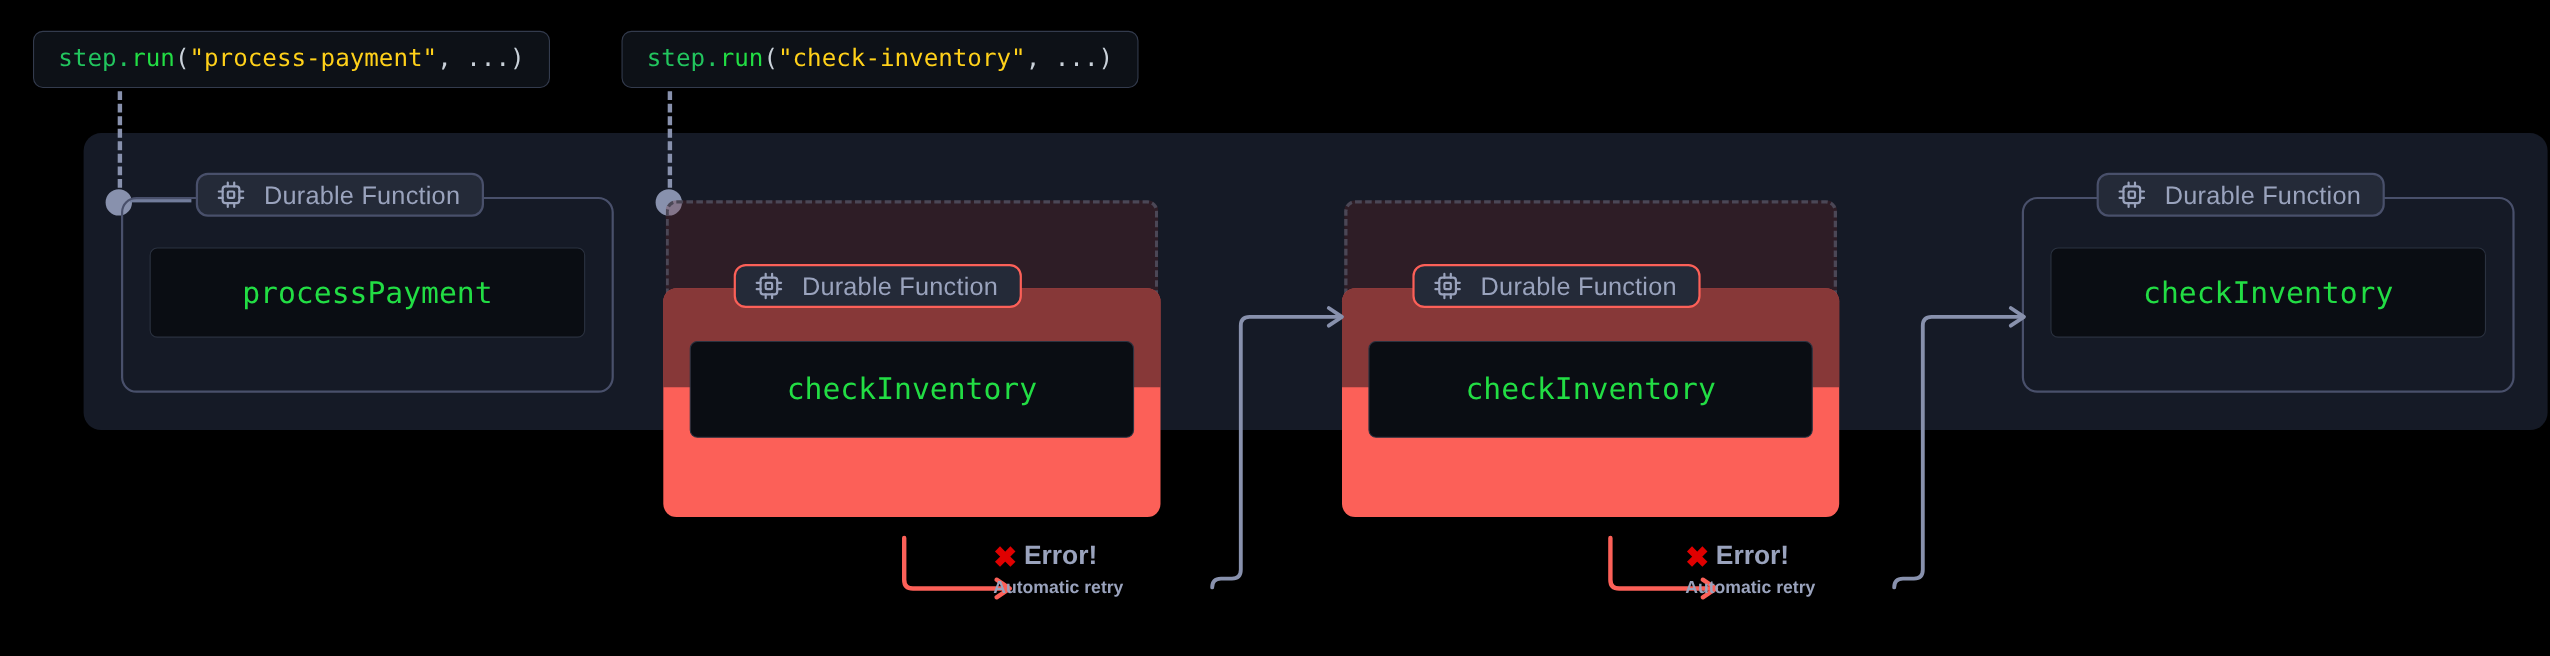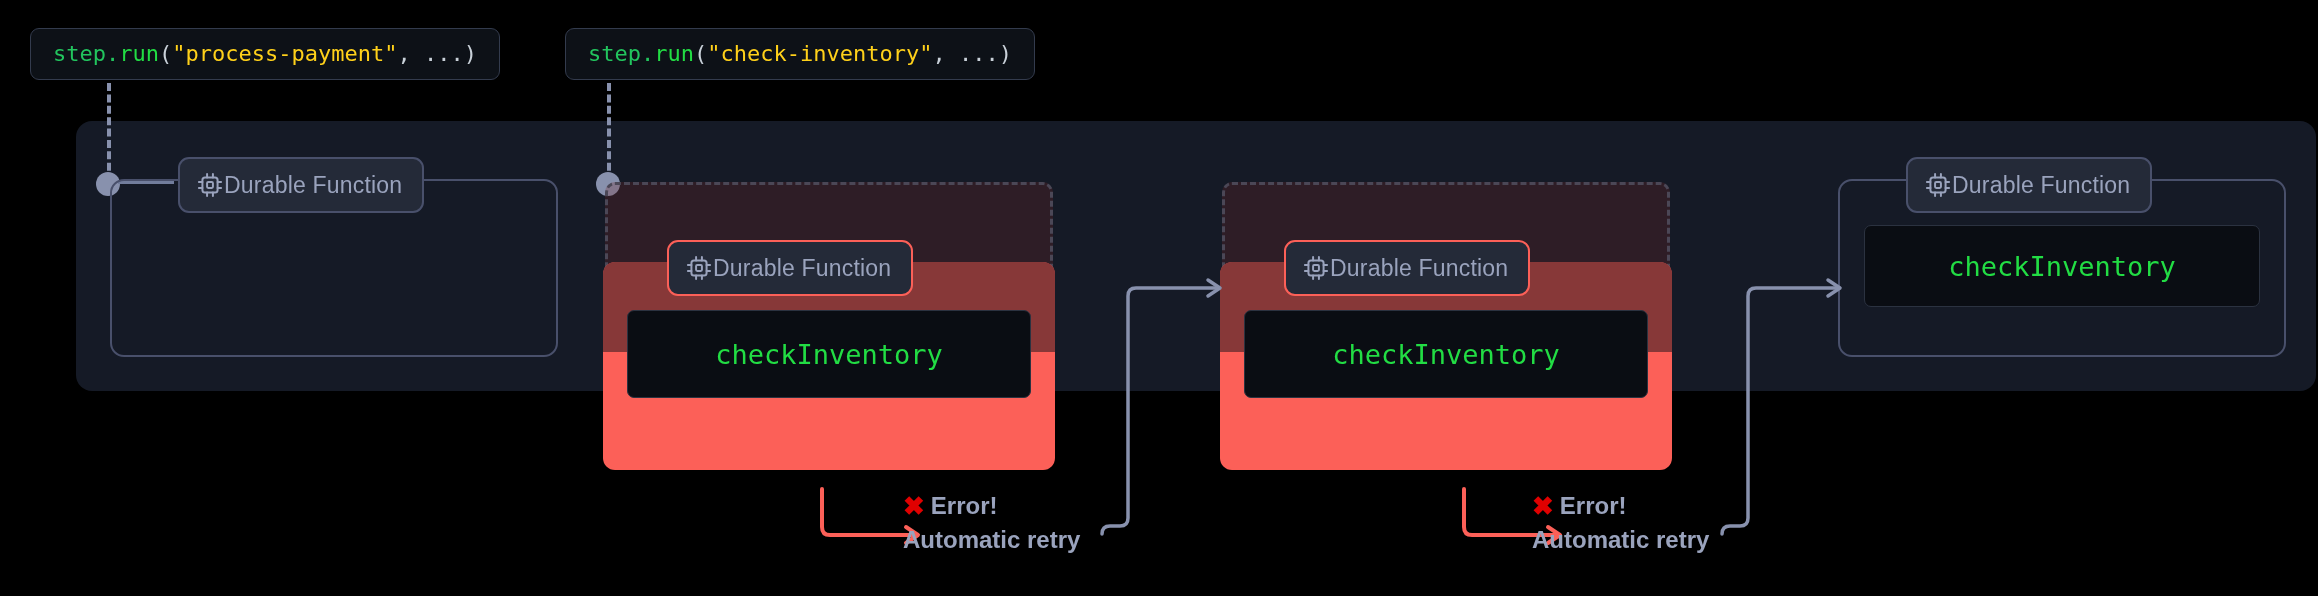--- a/index.html
+++ b/index.html
@@ -64,26 +64,27 @@
     border-radius:7px;
     display:flex;align-items:center;justify-content:center;
     font-family:"DejaVu Sans Mono","Liberation Mono",monospace;
     font-size:27px;
     color:#22dd44;
     box-sizing:border-box;
   }
   .badge{
     position:absolute;
     left:68px;top:0;
-    height:56px;
+    height:40px;
     background:#242a38;
     border:2px solid #49506b;
     border-radius:11px;
     display:flex;align-items:center;
     padding:0 20px 0 16px;
+    gap:16px;
     box-sizing:border-box;
     z-index:5;
     justify-content:center;
   }
   .badge-label{
     font-size:23px;color:#9aa3bd;white-space:nowrap;letter-spacing:.2px;
   }
   .chip-ico{width:28px;height:28px;display:block;flex:none;}
 
   
@@ -126,21 +127,21 @@
   }
 
   
   .err{position:absolute;}
   .err-line1{
     display:flex;align-items:center;gap:6px;
     font-size:24px;font-weight:bold;color:#9aa3bd;white-space:nowrap;
   }
   .err-x{color:#e00000;font-size:26px;font-weight:bold;line-height:1;}
   .err-line2{
-    font-size:24px;font-weight:bold;color:#9aa3bd;white-space:nowrap;margin-top:6px;
+    font-size:16px;font-weight:bold;color:#9aa3bd;white-space:nowrap;margin-top:6px;
   }
   svg{display:block;overflow:visible;}
   .abs{position:absolute;}
 </style>
 </head>
 <body>
 
 <div class="stage">
 
   <div class="panel" style="left:76px;top:121px;width:2240px;height:270px;"></div>
@@ -153,20 +154,23 @@
   <div class="stub" style="left:118px;top:181px;width:56px;height:3px;"></div>
 
   <div class="code-label" style="left:565px;top:28px;">
     <span class="tok-plain">step.</span><span class="tok-fn">run</span><span class="tok-punct">(</span><span class="tok-str">"check-inventory"</span><span class="tok-punct">, ...)</span>
   </div>
   <div class="dash-line" style="left:607px;top:83px;height:99px;"></div>
   <div class="anchor-dot" style="left:596px;top:172px;"></div>
 
   <div class="node" style="left:110px;top:157px;width:448px;height:200px;">
     <div class="card"></div>
+    <div class="codebox">
+      <span>processPayment</span>
+    </div>
     <div class="badge">
       <svg class="chip-ico" viewBox="0 0 24 24" fill="none" stroke="#9aa3bd" stroke-width="1.7" stroke-linecap="round" stroke-linejoin="round">
         <rect x="5.5" y="5.5" width="13" height="13" rx="2.2"></rect>
         <rect x="9.5" y="9.5" width="5" height="5" rx="1"></rect>
         <path d="M9.5 2.5v3M14.5 2.5v3M9.5 18.5v3M14.5 18.5v3M2.5 9.5h3M2.5 14.5h3M18.5 9.5h3M18.5 14.5h3"></path>
       </svg>
       <span class="badge-label">Durable Function</span>
     </div>
   </div>
 

